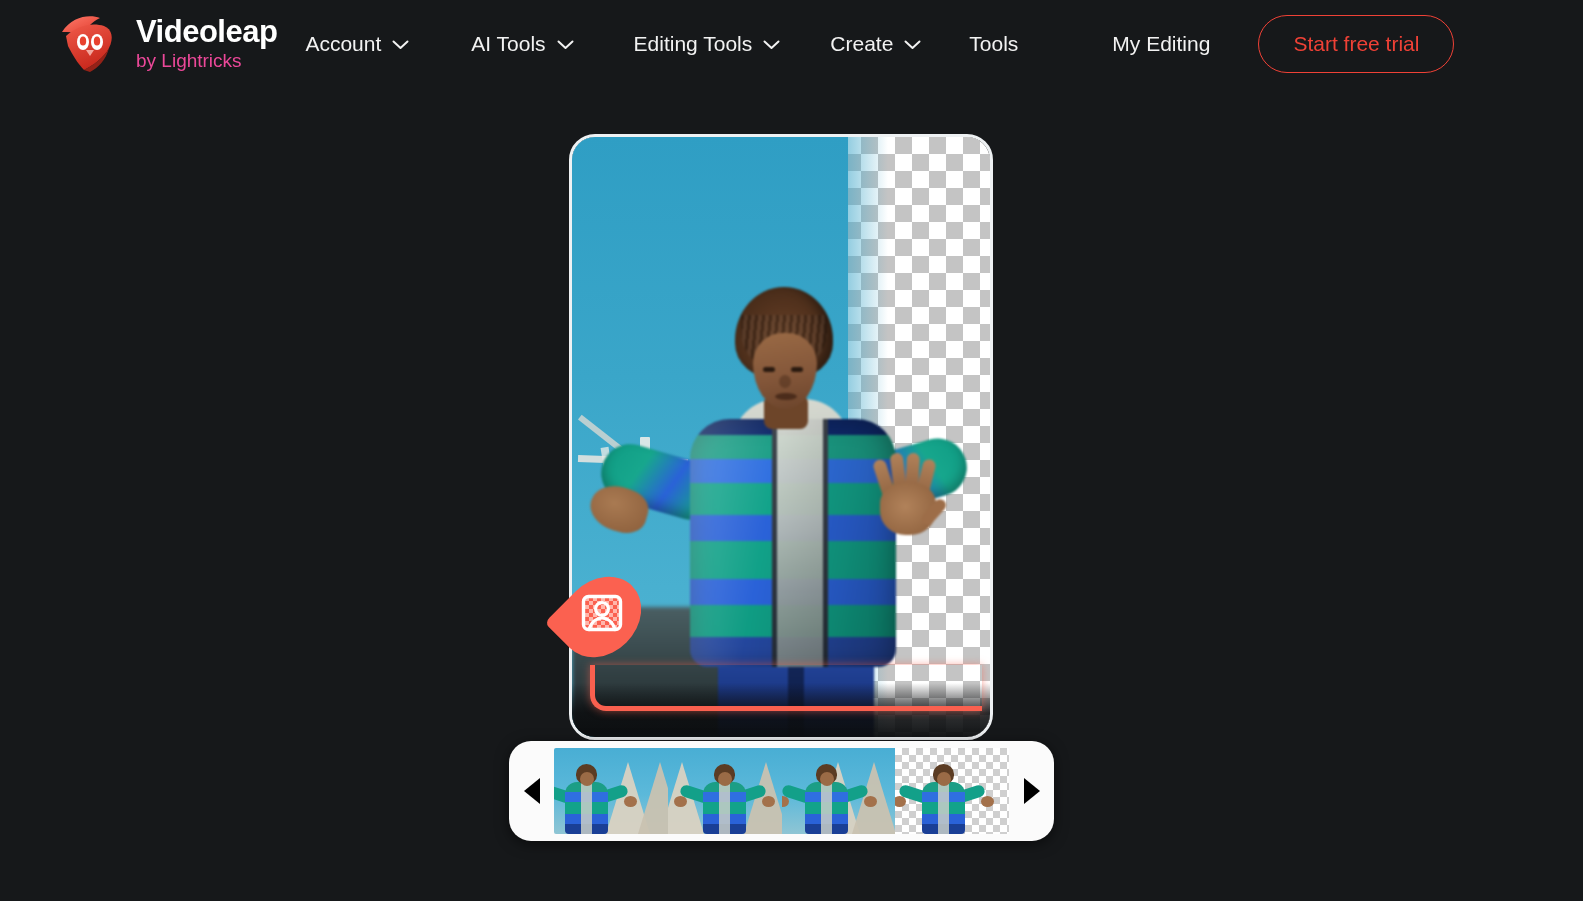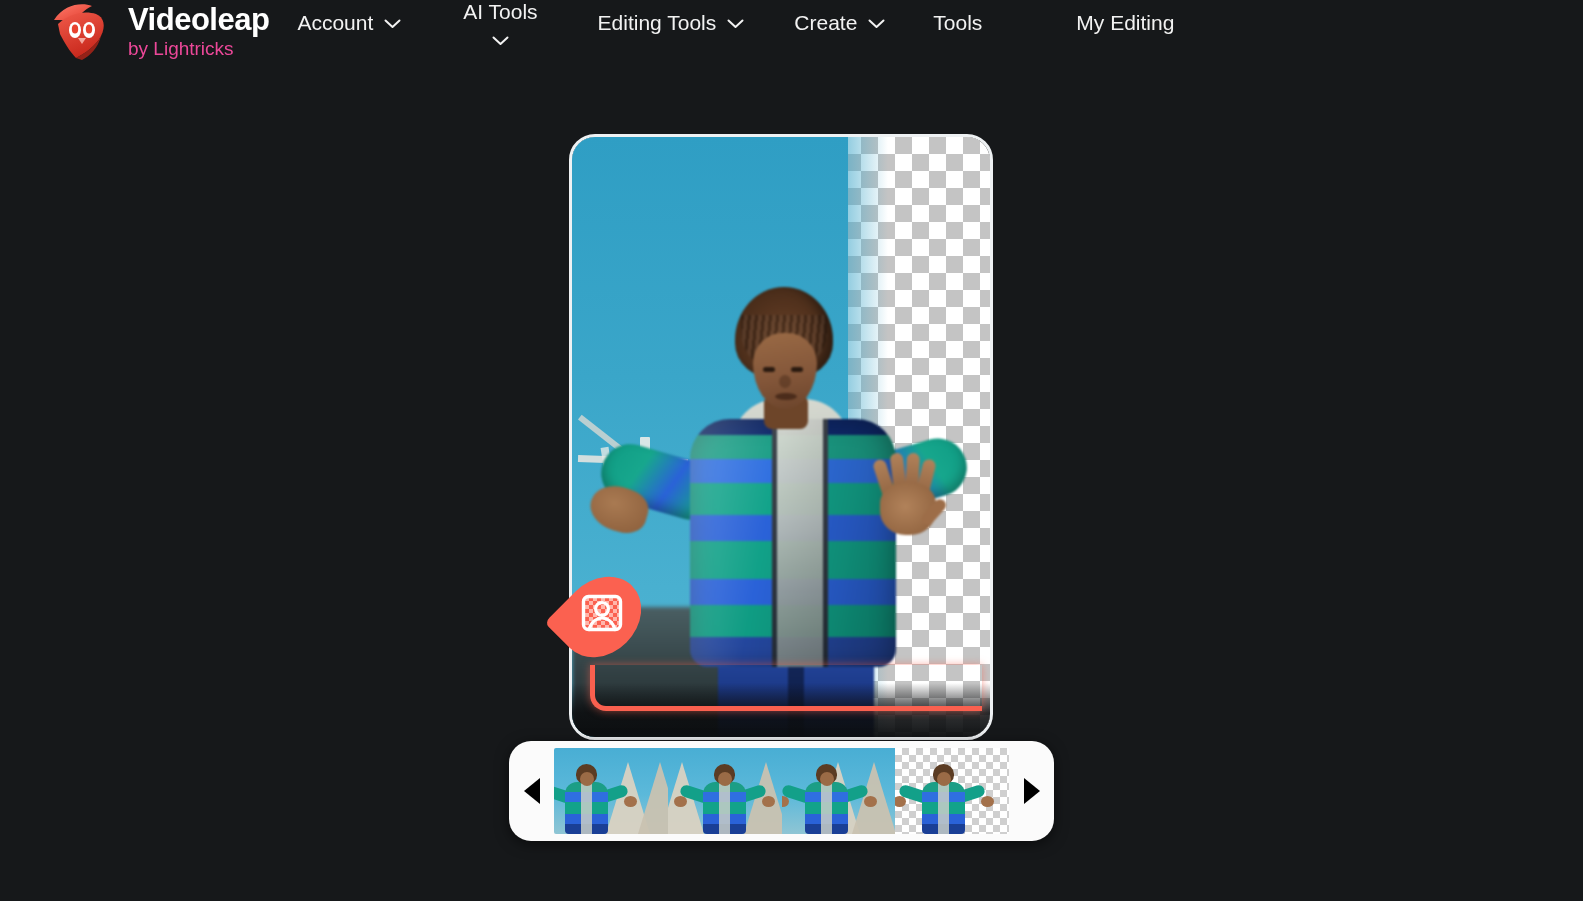--- a/index.html
+++ b/index.html
@@ -6,44 +6,44 @@
   html, body {
     width: 1583px; height: 901px;
     background: #16181a;
     font-family: "Liberation Sans", sans-serif;
     overflow: hidden;
   }
   .page { position: relative; width: 1583px; height: 901px; background: #16181a; }
 
   
   .header {
-    position: absolute; top: 0; left: 0;
+    position: absolute; top: 0; left: 8px;
     width: 1405px; height: 88px;
-    display: flex; align-items: flex-start;
+    display: flex; align-items: center;
   }
   .brand { display: flex; align-items: center; margin-left: 48px; }
   .brand-logo { width: 64px; height: 64px; position: relative; flex: 0 0 auto; }
   .brand-text { margin-left: 16px; display: flex; flex-direction: column; justify-content: center; }
   .brand-name {
     color: #ffffff; font-size: 31px; font-weight: 700;
     letter-spacing: -0.5px; line-height: 1.06;
   }
   .brand-sub {
     color: #ec4899; font-size: 19px; font-weight: 400;
     letter-spacing: 0px; line-height: 1.2; margin-top: 1px;
   }
 
   .nav { display: flex; align-items: center; margin-left: 28px; }
   .nav-item {
     display: flex; align-items: center; gap: 11px;
     color: #f2f2f2; font-size: 21px; font-weight: 500;
     cursor: pointer; white-space: nowrap;
   }
   .nav-gap-1 { margin-right: 62px; }
-  .nav-gap-2 { margin-right: 60px; flex-direction: column; }
+  .nav-gap-2 { margin-right: 60px; }
   .nav-gap-3 { margin-right: 50px; }
   .nav-gap-4 { margin-right: 48px; }
   .nav-gap-5 { margin-right: 94px; }
   .nav-gap-6 { margin-right: 48px; }
   .chev {
     width: 17px; height: 10px; display: inline-block; position: relative; top: 1px;
   }
   .chev svg { display: block; }
 
   .trial-btn {
@@ -434,20 +434,21 @@
               <path d="M1.5 1.5 L8.5 8 L15.5 1.5" stroke="#f2f2f2" stroke-width="2" fill="none" stroke-linecap="round" stroke-linejoin="round"></path>
             </svg>
         </span>
       </div>
       <div class="nav-item nav-gap-5">
         <span>Tools</span>
       </div>
       <div class="nav-item nav-gap-6">
         <span>My Editing</span>
       </div>
+      <button class="trial-btn">Start free trial</button>
     </nav>
   </header>
 
   <div class="preview-wrap">
     <div class="phone">
       <div class="phone-inner">
 
         <div class="checker"></div>
 
         <div class="scene">

